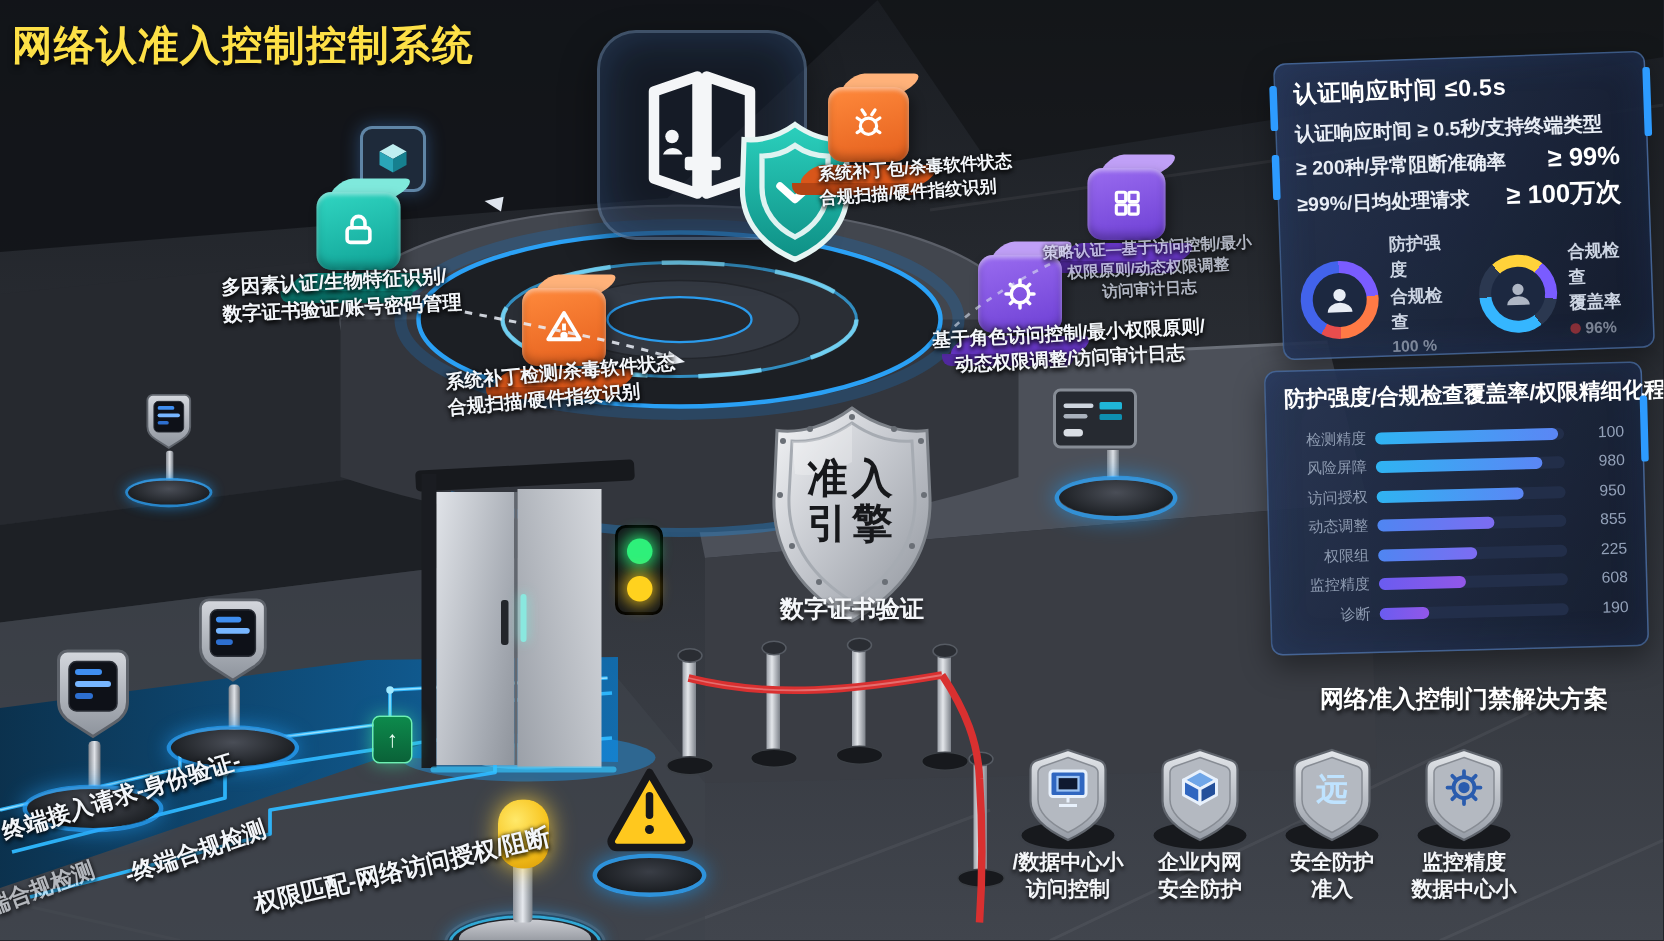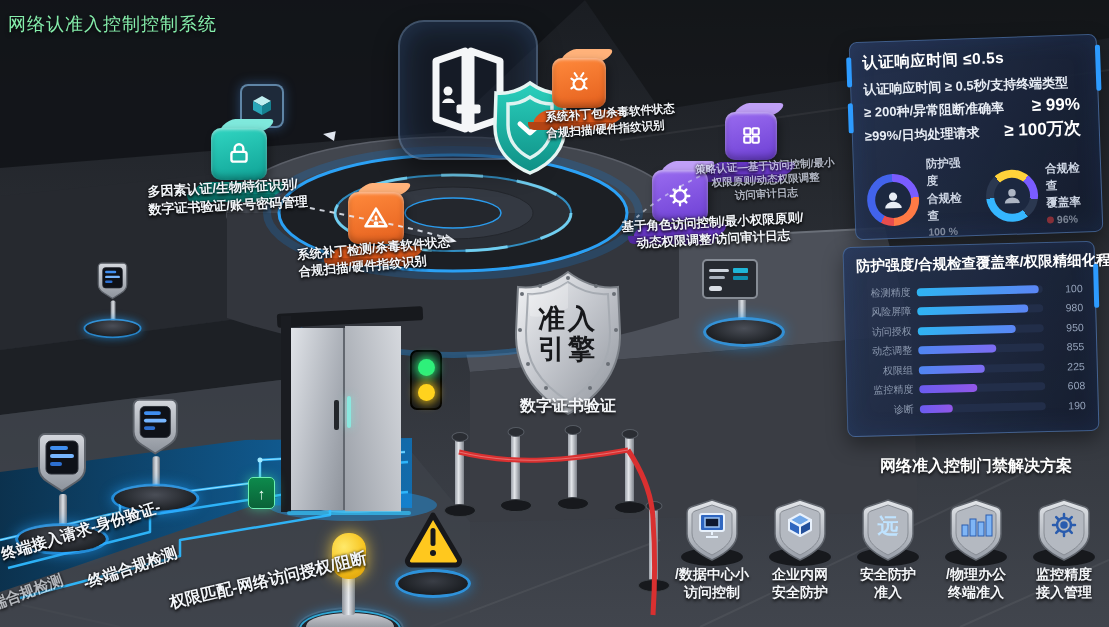--- a/index.html
+++ b/index.html
@@ -5,21 +5,21 @@
   html,body{margin:0;padding:0;background:#0e0f12;}
   .stage{position:relative;width:1109px;height:627px;overflow:hidden;
          background:#33363c;font-family:"Liberation Sans","DejaVu Sans",sans-serif;}
   svg{display:block;}
 
   
   .bg-svg{position:absolute;inset:0;z-index:0;}
   .fg-svg{position:absolute;inset:0;z-index:40;pointer-events:none;}
 
   
-  .title{position:absolute;left:8px;top:12px;z-index:50;font-size:18px;font-weight:400;color:#86efac;
+  .title{position:absolute;left:8px;top:12px;z-index:50;font-size:27px;font-weight:700;color:#fde047;
          letter-spacing:1px;text-shadow:0 2px 4px rgba(0,0,0,.8);}
   .subtitle{position:absolute;left:10px;top:56px;z-index:50;font-size:16.5px;font-weight:700;color:#b9bfc7;
          text-shadow:0 1px 3px rgba(0,0,0,.7);}
 
   
   .glass{position:absolute;left:398px;top:20px;width:136px;height:136px;z-index:22;border-radius:26px;
          background:rgba(24,32,50,.55);border:2px solid rgba(130,165,205,.4);
          box-shadow:inset 0 0 30px rgba(80,140,220,.25),0 10px 25px rgba(0,0,0,.45);
          display:flex;align-items:center;justify-content:center;}
   .teal-shield{position:absolute;left:490px;top:80px;width:80px;height:96px;z-index:23;}
@@ -653,49 +653,32 @@
         <path d="M28,2 L49,9 C52,10 53,12 53,15 V36 C53,47 43,55 28,62 C13,55 3,47 3,36 V15 C3,12 4,10 7,9 Z" fill="url(#gBadge)" stroke="#5f646c" stroke-width="1.5"></path>
         <path d="M28,7 L45,13 C47,14 48,15 48,17 V35 C48,44 40,51 28,57 C16,51 8,44 8,35 V17 C8,15 9,14 11,13 Z" fill="#b4b9c1" stroke="#878c94"></path>
         <text x="28" y="35" text-anchor="middle" class="badge-glyph">远</text>
       </svg>
       <div class="badge-label">
         <div>安全防护</div>
         <div>准入</div>
       </div>
     </div>
 
-    <div class="badge">
-      <div class="badge-base"></div>
-      <svg class="badge-shield" width="56" height="64" viewBox="0 0 56 64">
-        <path d="M28,2 L49,9 C52,10 53,12 53,15 V36 C53,47 43,55 28,62 C13,55 3,47 3,36 V15 C3,12 4,10 7,9 Z" fill="url(#gBadge)" stroke="#5f646c" stroke-width="1.5"></path>
-        <path d="M28,7 L45,13 C47,14 48,15 48,17 V35 C48,44 40,51 28,57 C16,51 8,44 8,35 V17 C8,15 9,14 11,13 Z" fill="#b4b9c1" stroke="#878c94"></path>
-        <g fill="#7fb5f5" stroke="#2a5cae" stroke-width="1">
-          <rect x="14" y="27" width="6" height="11"></rect>
-            <rect x="22" y="21" width="6" height="17"></rect>
-          <rect x="30" y="24" width="6" height="14"></rect>
-            <rect x="38" y="17" width="6" height="21"></rect>
-        </g>
-      </svg>
-      <div class="badge-label">
-        <div>/物理办公</div>
-        <div>终端准入</div>
-      </div>
-    </div>
 
     <div class="badge">
       <div class="badge-base"></div>
       <svg class="badge-shield" width="56" height="64" viewBox="0 0 56 64">
         <path d="M28,2 L49,9 C52,10 53,12 53,15 V36 C53,47 43,55 28,62 C13,55 3,47 3,36 V15 C3,12 4,10 7,9 Z" fill="url(#gBadge)" stroke="#5f646c" stroke-width="1.5"></path>
         <path d="M28,7 L45,13 C47,14 48,15 48,17 V35 C48,44 40,51 28,57 C16,51 8,44 8,35 V17 C8,15 9,14 11,13 Z" fill="#b4b9c1" stroke="#878c94"></path>
         <g stroke="#2a5cae" stroke-width="2.5" fill="none" stroke-linecap="round">
           <circle cx="28" cy="27" r="7"></circle>
             <circle cx="28" cy="27" r="2.5" fill="#2a5cae"></circle>
           <path d="M28,16 v4 M28,34 v4 M17,27 h4 M35,27 h4 M20.2,19.2 l2.8,2.8 M33,32 l2.8,2.8 M35.8,19.2 L33,22 M23,32 l-2.8,2.8"></path>
         </g>
       </svg>
       <div class="badge-label">
         <div>监控精度</div>
-        <div>接入管理</div>
+        <div>数据中心小</div>
       </div>
     </div>
 
   </div>
 </div>
 
 </body></html>

